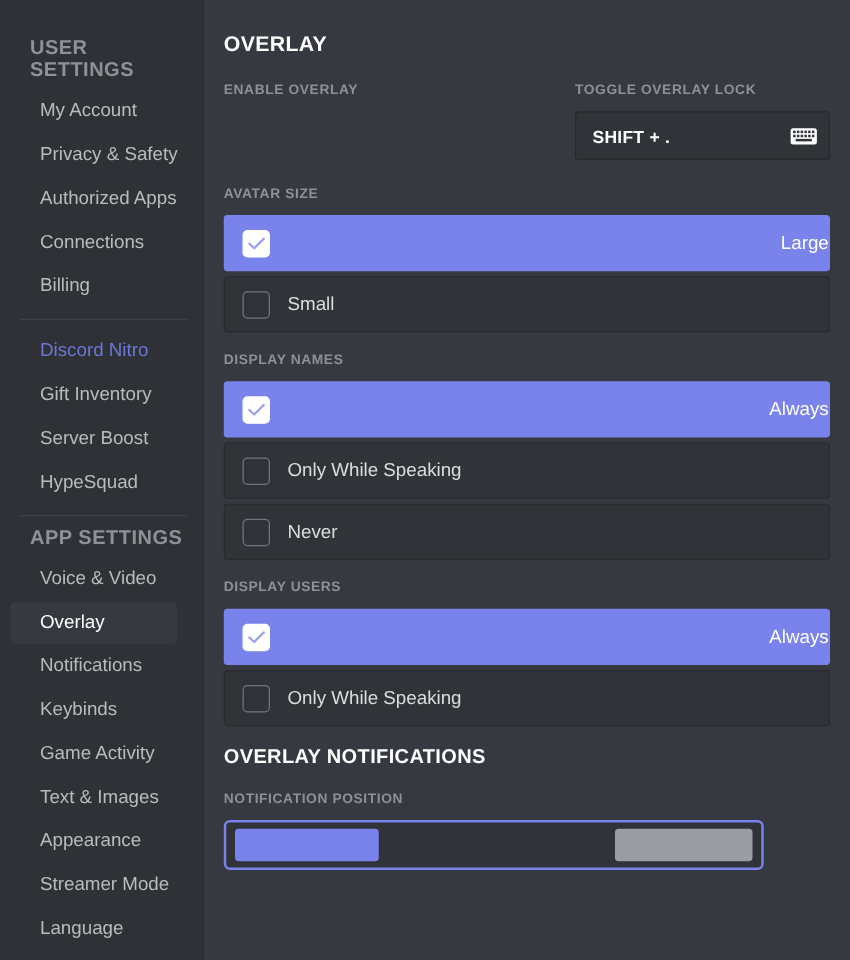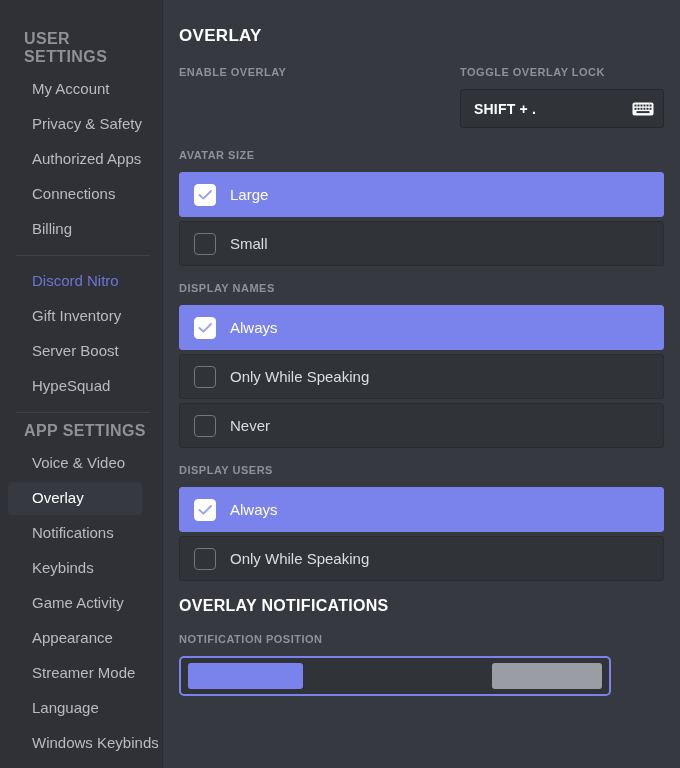--- a/index.html
+++ b/index.html
@@ -109,20 +109,21 @@
     border-radius: 3px;
     display: flex; align-items: center;
     padding-left: 14px;
     margin-bottom: 4px;
     background: #303338;
     border: 1px solid #292b2f;
   }
   .opt-row.selected {
     background: #7a83eb;
     border-color: #7a83eb;
+    justify-content: space-between;
   }
   .cbox {
     width: 22px; height: 22px; border-radius: 4px;
     flex: 0 0 22px;
     border: 1px solid #72767d;
     background: transparent;
     display: flex; align-items: center; justify-content: center;
     margin-right: 14px;
   }
   .opt-row.selected .cbox {
@@ -176,20 +177,21 @@
       </div>
 
     <div class="side-sep"></div>
     <div class="side-head">APP SETTINGS</div>
     <div id="app-items">
         <div class="side-item"><span>Voice &amp; Video</span></div>
         <div class="side-item active"><span>Overlay</span></div>
         <div class="side-item"><span>Notifications</span></div>
         <div class="side-item"><span>Keybinds</span></div>
         <div class="side-item"><span>Game Activity</span></div>
+        <div class="side-item"><span>Text &amp; Images</span></div>
         <div class="side-item"><span>Appearance</span></div>
         <div class="side-item"><span>Streamer Mode</span></div>
         <div class="side-item"><span>Language</span></div>
         <div class="side-item"><span>Windows Keybinds</span></div>
       </div>
   </nav>
 
   <section id="main">
 
     <h1 class="page-title">OVERLAY</h1>

